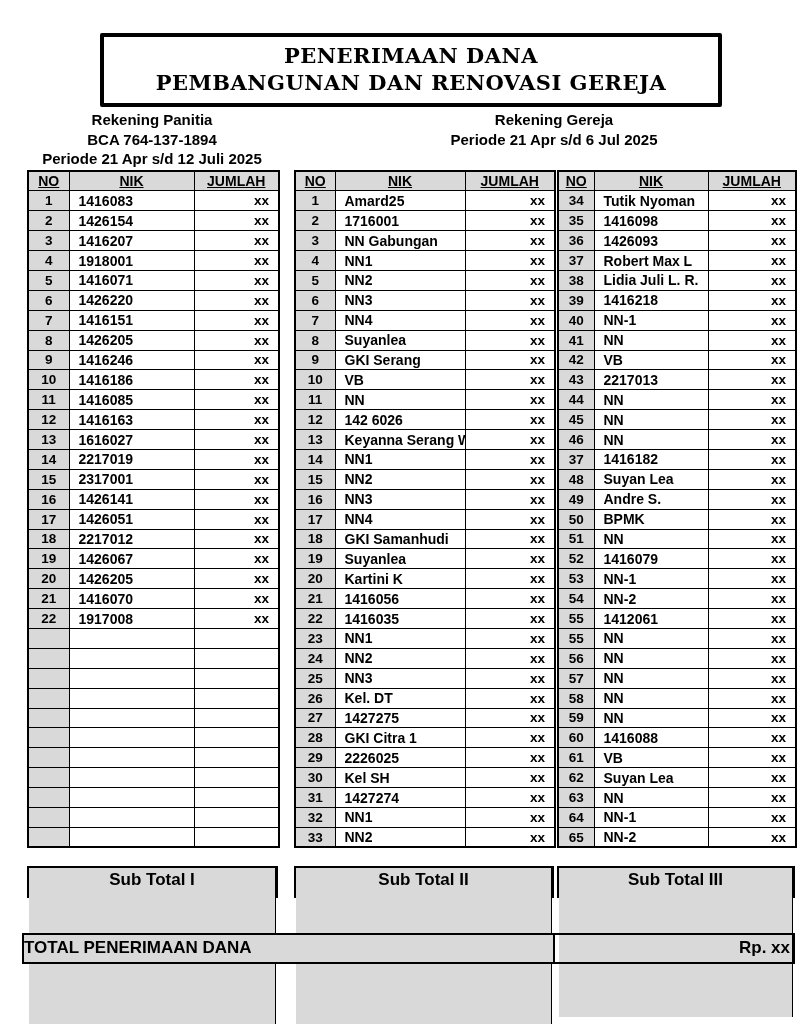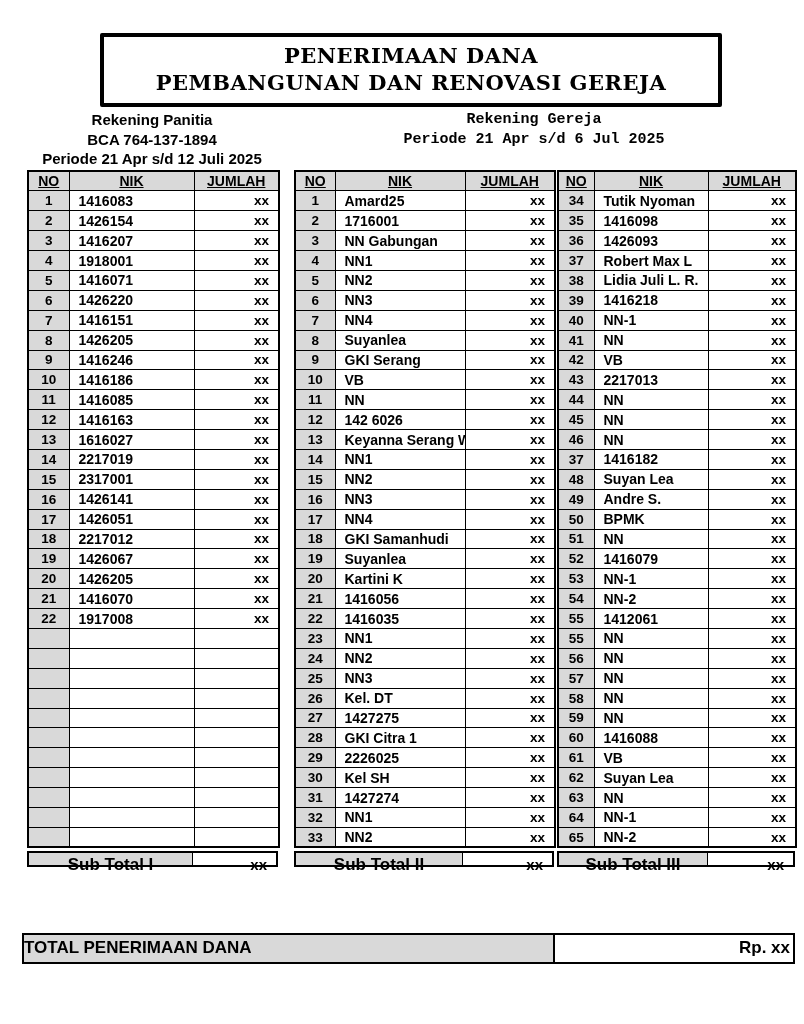--- a/index.html
+++ b/index.html
@@ -21,41 +21,42 @@
   .title-box{
     position:absolute;left:92px;top:33px;width:622px;
     border:4px solid #000;border-radius:2px;
     text-align:center;padding:5px 4px 7px;
     font-family:"DejaVu Serif",serif;
     font-size:21px;line-height:27px;letter-spacing:.5px;margin-left:8px;
   }
   
   .acct{position:absolute;top:110px;text-align:center;font-size:15px;line-height:19.5px;}
   .acct-left{left:20px;width:264px;}
-  .acct-right{left:284px;width:500px;font-family:Liberation Mono, monospace;}
+  .acct-right{left:304px;width:500px;}
   
   .tcol{position:absolute;top:170px;}
   .tcol-1{left:27px;width:251px;}
   .tcol-2{left:294px;width:260px;}
   .tcol-3{left:557px;width:238px;}
   table{border-collapse:collapse;table-layout:fixed;width:100%;border:2.5px solid var(--line);}
   th,td{
     border:1.5px solid var(--line);
     height:19.9px;padding:0 2px;
     font-size:13.5px;font-weight:bold;
     overflow:hidden;white-space:nowrap;
   }
   th{background:var(--shade);text-align:center;font-size:14px;text-decoration:underline;}
   td.col-no{background:var(--shade);text-align:center;}
   td.col-nik{text-align:left;padding-left:9px;font-size:14px;}
   td.col-jumlah{text-align:right;padding-right:9px;}
   
   .subtotal{
-    display:flex;margin-top:3px;height:16px;
+    display:flex;margin-top:18px;height:32px;
     border:2.5px solid var(--line);
+    flex-direction:column;
   }
   .st-label{
     background:var(--shade);border-right:1.5px solid var(--line);
     text-align:center;font-size:17px;line-height:24px;
   }
   .tcol-1 .st-label{flex:0 0 164px;}
   .tcol-2 .st-label{flex:0 0 167px;}
   .tcol-3 .st-label{flex:0 0 149px;}
   .st-value{flex:1;text-align:right;padding-right:9px;font-size:15px;line-height:24px;}
   

